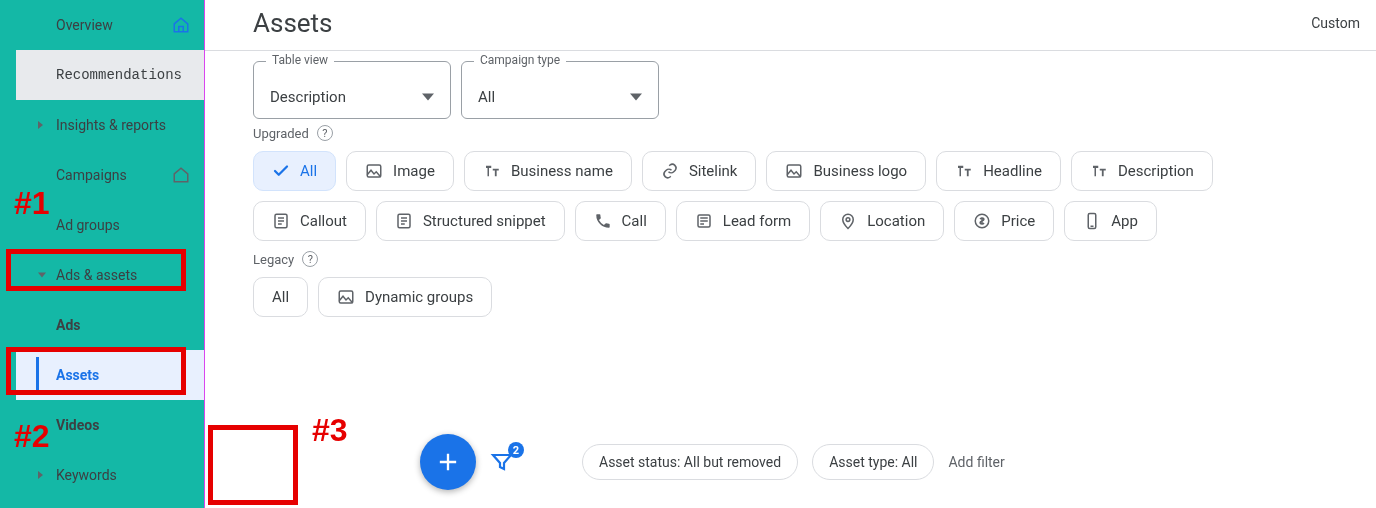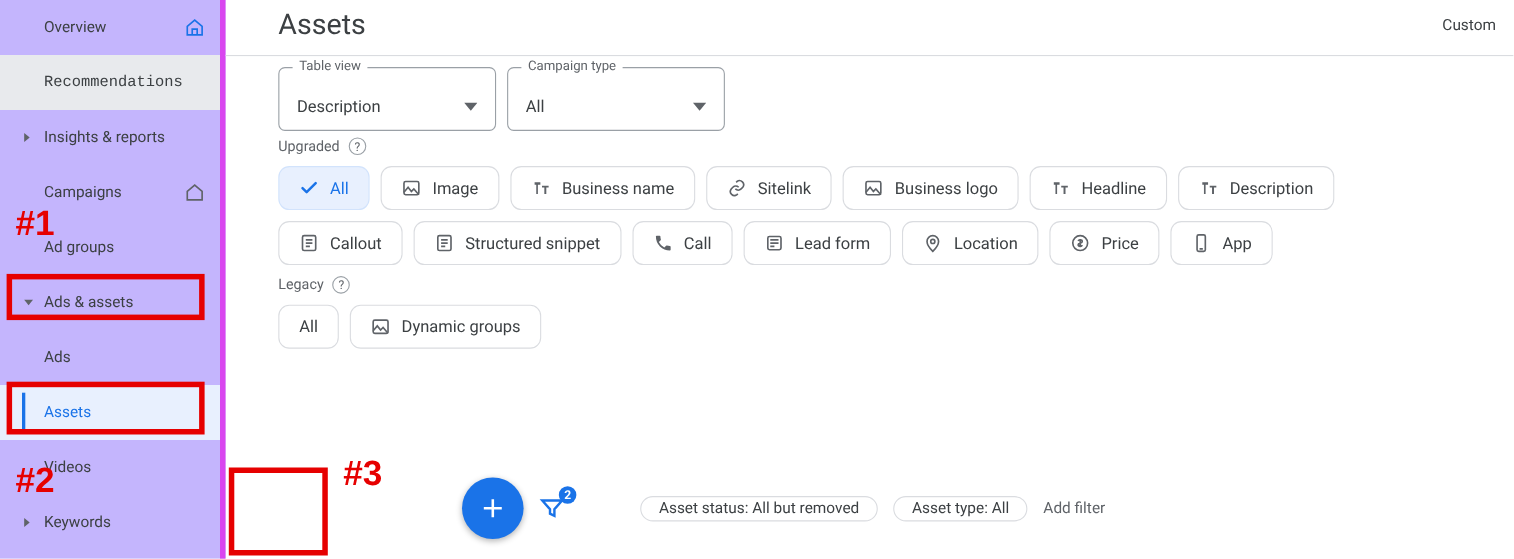--- a/index.html
+++ b/index.html
@@ -1,24 +1,24 @@
 <!DOCTYPE html>
 <html><head>
 <meta charset="utf-8">
 <style>
   * { box-sizing: border-box; }
   html, body { margin: 0; padding: 0; width: 1376px; height: 508px; overflow: hidden; font-family: "Google Sans", Roboto, Arial, sans-serif; color: #3c4043; background: #fff; }
   .app { display: flex; width: 100%; height: 100%; }
-  .sidebar { width: 205px; flex: 0 0 205px; background: #c4b5fd; border-right: 5px solid #d946ef; padding-top: 0; }
+  .sidebar { width: 205px; flex: 0 0 205px; background: #14b8a6; border-right: 1px solid #d946ef; padding-top: 0; padding-left: 16px; }
   .side-item { position: relative; display: flex; align-items: center; height: 50px; padding: 0 14px 0 40px; font-size: 14px; color: #3c4043; cursor: pointer; }
   .side-item > .label { flex: 1; }
   .side-item .trail { margin-left: auto; display: inline-flex; }
   .side-item.expandable::before { content: ""; position: absolute; left: 22px; top: 50%; width: 0; height: 0; border-left: 4px solid transparent; border-right: 4px solid transparent; border-top: 5px solid #5f6368; transform: translateY(-50%); }
   .side-item.expandable.collapsed::before { border-top: 4px solid transparent; border-bottom: 4px solid transparent; border-left: 5px solid #5f6368; }
-  .side-item.sub { padding-left: 40px; height: 50px; }
+  .side-item.sub { padding-left: 40px; height: 50px; font-weight: bold; }
   .side-item.recs { background: #e8eaed; font-family: Liberation Mono, monospace; }
   .side-item.active { background: #e8f0fe; color: #1a73e8; }
   .side-item.active::after { content: ""; position: absolute; left: 20px; top: 7px; bottom: 7px; width: 3px; background: #1a73e8; }
   .main { flex: 1; position: relative; }
   .header { display: flex; align-items: center; justify-content: space-between; padding: 8px 16px 12px 48px; border-bottom: 1px solid #dadce0; }
   .header h1 { margin: 0; font-size: 26px; font-weight: 400; color: #3c4043; }
   .custom { font-size: 14px; color: #3c4043; }
   .controls { padding: 10px 0 0 48px; }
   .control-row { display: flex; gap: 10px; margin-bottom: 6px; }
   .material-select { position: relative; border: 1px solid #9aa0a6; border-radius: 6px; height: 58px; width: 198px; display: flex; align-items: center; padding: 14px 16px 0 16px; font-size: 15px; color: #3c4043; cursor: pointer; }
@@ -27,21 +27,21 @@
   .section-label { display: flex; align-items: center; gap: 8px; margin: 6px 0 10px 0; font-size: 13px; color: #5f6368; }
   .chip-row { display: flex; flex-wrap: wrap; gap: 10px; margin-bottom: 10px; max-width: 1060px; }
   .chip { display: inline-flex; align-items: center; gap: 10px; height: 40px; padding: 0 18px; border: 1px solid #dadce0; border-radius: 10px; background: #fff; font-size: 15px; color: #3c4043; cursor: pointer; }
   .chip.selected { background: #e8f0fe; border-color: #d2e3fc; color: #1a73e8; }
   .chip .ic { display: inline-flex; color: #5f6368; }
   .chip.selected .ic { color: #1a73e8; }
   .filterbar { position: absolute; left: 0; right: 0; bottom: 0; display: flex; align-items: center; gap: 14px; padding: 0 0 18px 215px; }
   .fab { width: 56px; height: 56px; border-radius: 50%; background: #1a73e8; display: inline-flex; align-items: center; justify-content: center; box-shadow: 0 2px 6px rgba(0,0,0,.3); cursor: pointer; position: relative; z-index: 2; }
   .funnel-wrap { position: relative; }
   .funnel-wrap .badge { position: absolute; top: -8px; right: -10px; min-width: 16px; height: 16px; border-radius: 8px; background: #1a73e8; color: #fff; font-size: 11px; font-weight: 700; display: inline-flex; align-items: center; justify-content: center; padding: 0 3px; }
-  .pill { height: 23px; border: 1px solid #dadce0; border-radius: 18px; padding: 0 16px; display: inline-flex; align-items: center; font-size: 14px; color: #3c4043; cursor: pointer; }
+  .pill { height: 36px; border: 1px solid #dadce0; border-radius: 18px; padding: 0 16px; display: inline-flex; align-items: center; font-size: 14px; color: #3c4043; cursor: pointer; }
   .addfilter { font-size: 14px; color: #5f6368; cursor: pointer; }
   svg { display: block; }
   .help-circ { width: 16px; height: 16px; border: 1px solid #9aa0a6; border-radius: 50%; display: inline-flex; align-items: center; justify-content: center; font-size: 11px; color: #5f6368; }
   .annot { position: absolute; border: 5px solid #e60000; pointer-events: none; z-index: 10; }
   .annot-label { position: absolute; color: #e60000; font-weight: 800; font-size: 32px; pointer-events: none; z-index: 11; font-family: Arial, sans-serif; }
 </style>
 </head>
 <body>
 
 <div class="app">

